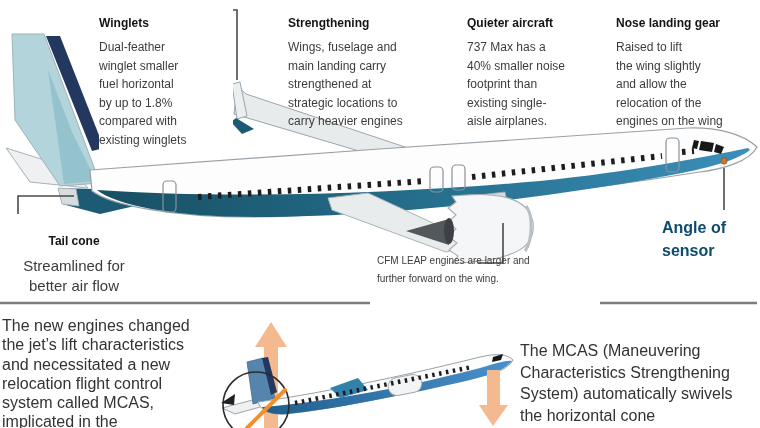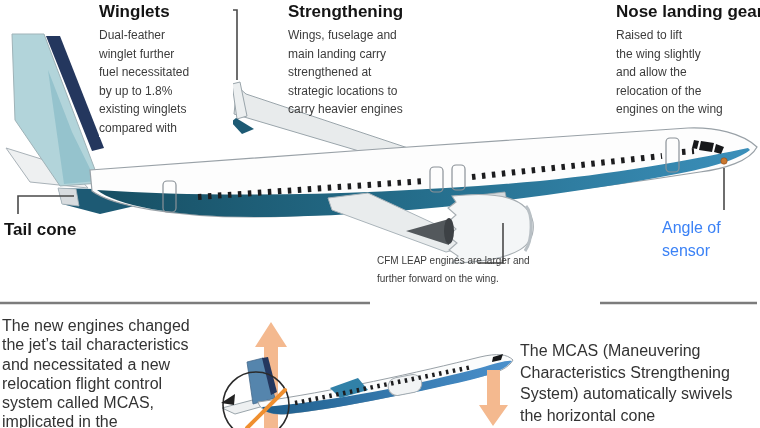--- a/index.html
+++ b/index.html
@@ -3,33 +3,33 @@
 <meta charset="utf-8">
 <style>
   html,body{margin:0;padding:0;background:#fff;}
   .stage{
     position:relative;width:760px;height:428px;overflow:hidden;
     background:#fff;font-family:"Liberation Sans",sans-serif;
     -webkit-font-smoothing:antialiased;
   }
   .art{position:absolute;left:0;top:0;}
   .callout{position:absolute;}
-  .callout-title{font-size:17px;font-weight:700;color:#141414;margin:0 0 5px 0;line-height:19px;}
+  .callout-title{font-size:12px;font-weight:700;color:#141414;margin:12px 0 5px 0;line-height:19px;}
   .callout-body{font-size:12px;color:#3c3c3c;line-height:18.5px;}
   .callout-body .tline{white-space:nowrap;}
   #c-winglets{left:99px;top:2px;width:132px;background:#fff;padding-right:2px;}
   #c-strengthening{left:288px;top:2px;width:172px;}
   #c-quieter{left:467px;top:2px;width:152px;}
   #c-nosegear{left:616px;top:2px;width:150px;}
-  #c-tailcone{left:4px;top:220px;width:140px;}
+  #c-tailcone{left:4px;top:220px;width:140px;text-align:center;}
   #c-tailcone .callout-body{font-size:15px;line-height:20px;}
   #c-newengines{left:377px;top:252px;width:232px;}
   #c-newengines .callout-body{font-size:10px;line-height:17.5px;}
   #c-aoa{left:662px;top:216px;width:96px;}
-  #c-aoa .callout-body{font-size:16px;font-weight:400;color:#3b82f6;line-height:23px;}
+  #c-aoa .callout-body{font-size:16px;font-weight:700;color:#0c4a6e;line-height:23px;}
   .para{position:absolute;font-size:16px;color:#333;}
   #p-left{left:2px;top:316px;width:240px;line-height:19.3px;}
   #p-right{left:520px;top:340px;width:240px;line-height:21.5px;}
   .para .tline{white-space:nowrap;}
 </style>
 </head>
 <body>
 
 <div class="stage">
 
@@ -134,72 +134,86 @@
       <circle cx="256" cy="405" r="33" fill="none" stroke="#2b2b2b" stroke-width="1.6"></circle>
       <line x1="247" y1="428" x2="285" y2="390" stroke="var(--swivel_orange)" stroke-width="4" stroke-linecap="round"></line>
       <polygon points="221,403 235,394 234,405" fill="#222"></polygon>
     </g>
   </svg>
 
   <div class="callout" id="c-winglets">
     <div class="callout-title">Winglets</div>
     <div class="callout-body">
         <div class="tline">Dual-feather</div>
-        <div class="tline">winglet further</div>
-        <div class="tline">fuel necessitated</div>
+        <div class="tline">winglet smaller</div>
+        <div class="tline">fuel horizontal</div>
         <div class="tline">by up to 1.8%</div>
+        <div class="tline">compared with</div>
         <div class="tline">existing winglets</div>
-        <div class="tline">compared with</div>
       </div>
   </div>
 
   <div class="callout" id="c-strengthening">
     <div class="callout-title">Strengthening</div>
     <div class="callout-body">
         <div class="tline">Wings, fuselage and</div>
         <div class="tline">main landing carry</div>
         <div class="tline">strengthened at</div>
         <div class="tline">strategic locations to</div>
         <div class="tline">carry heavier engines</div>
       </div>
   </div>
 
+  <div class="callout" id="c-quieter">
+    <div class="callout-title">Quieter aircraft</div>
+    <div class="callout-body">
+        <div class="tline">737 Max has a</div>
+        <div class="tline">40% smaller noise</div>
+        <div class="tline">footprint than</div>
+        <div class="tline">existing single-</div>
+        <div class="tline">aisle airplanes.</div>
+      </div>
+  </div>
 
   <div class="callout" id="c-nosegear">
     <div class="callout-title">Nose landing gear</div>
     <div class="callout-body">
         <div class="tline">Raised to lift</div>
         <div class="tline">the wing slightly</div>
         <div class="tline">and allow the</div>
         <div class="tline">relocation of the</div>
         <div class="tline">engines on the wing</div>
       </div>
   </div>
 
   <div class="callout" id="c-tailcone">
     <div class="callout-title">Tail cone</div>
+    <div class="callout-body">
+        <div class="tline">Streamlined for</div>
+        <div class="tline">better air flow</div>
+      </div>
   </div>
 
   <div class="callout" id="c-newengines">
     <div class="callout-body">
         <div class="tline">CFM LEAP engines are larger and</div>
         <div class="tline">further forward on the wing.</div>
       </div>
   </div>
 
   <div class="callout" id="c-aoa">
     <div class="callout-body">
         <div class="tline">Angle of</div>
         <div class="tline">sensor</div>
       </div>
   </div>
 
   <div class="para" id="p-left">
       <div class="tline">The new engines changed</div>
-      <div class="tline">the jet’s tail characteristics</div>
+      <div class="tline">the jet’s lift characteristics</div>
       <div class="tline">and necessitated a new</div>
       <div class="tline">relocation flight control</div>
       <div class="tline">system called MCAS,</div>
       <div class="tline">implicated in the</div>
     </div>
   <div class="para" id="p-right">
       <div class="tline">The MCAS (Maneuvering</div>
       <div class="tline">Characteristics Strengthening</div>
       <div class="tline">System) automatically swivels</div>
       <div class="tline">the horizontal cone</div>

